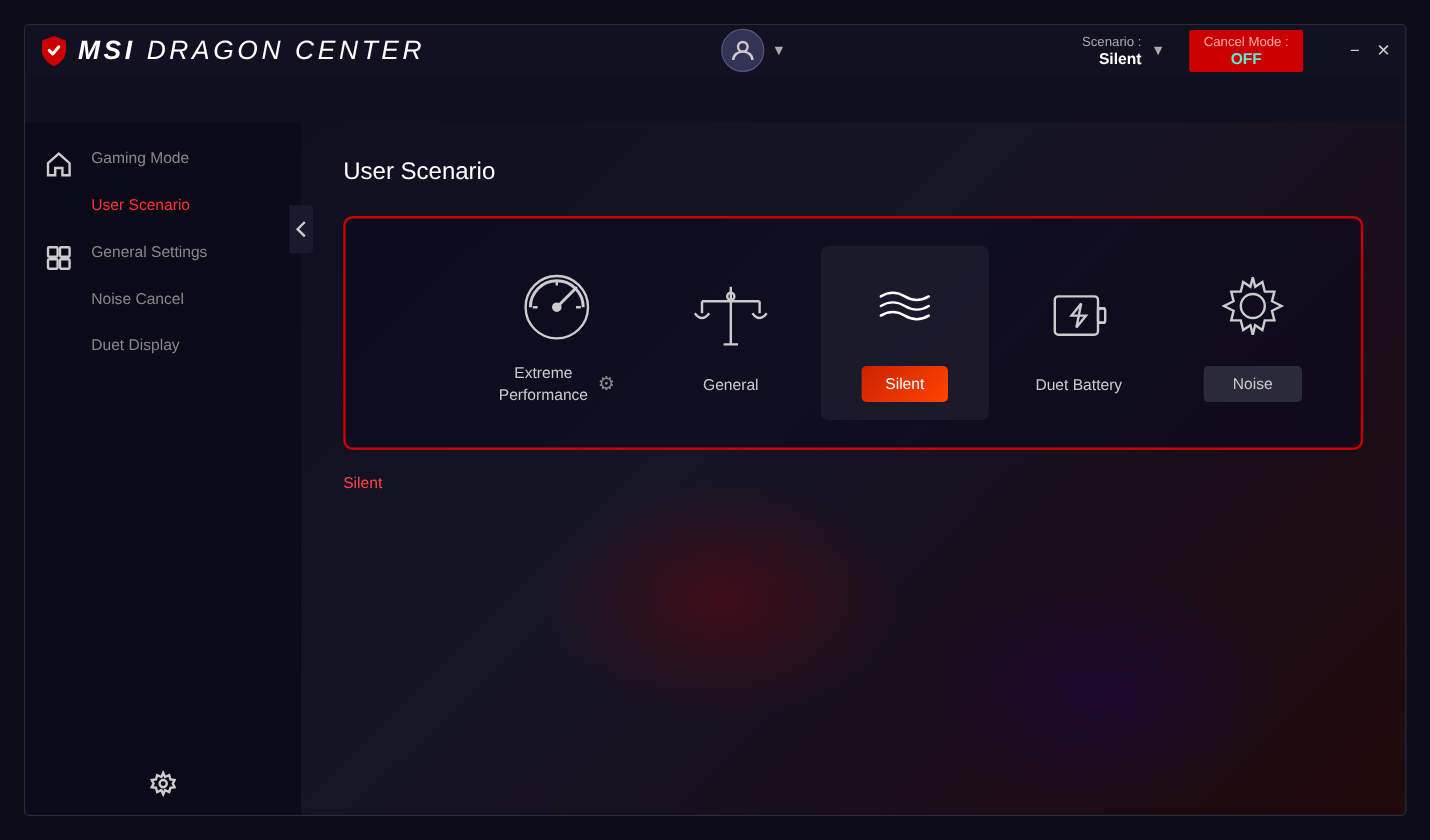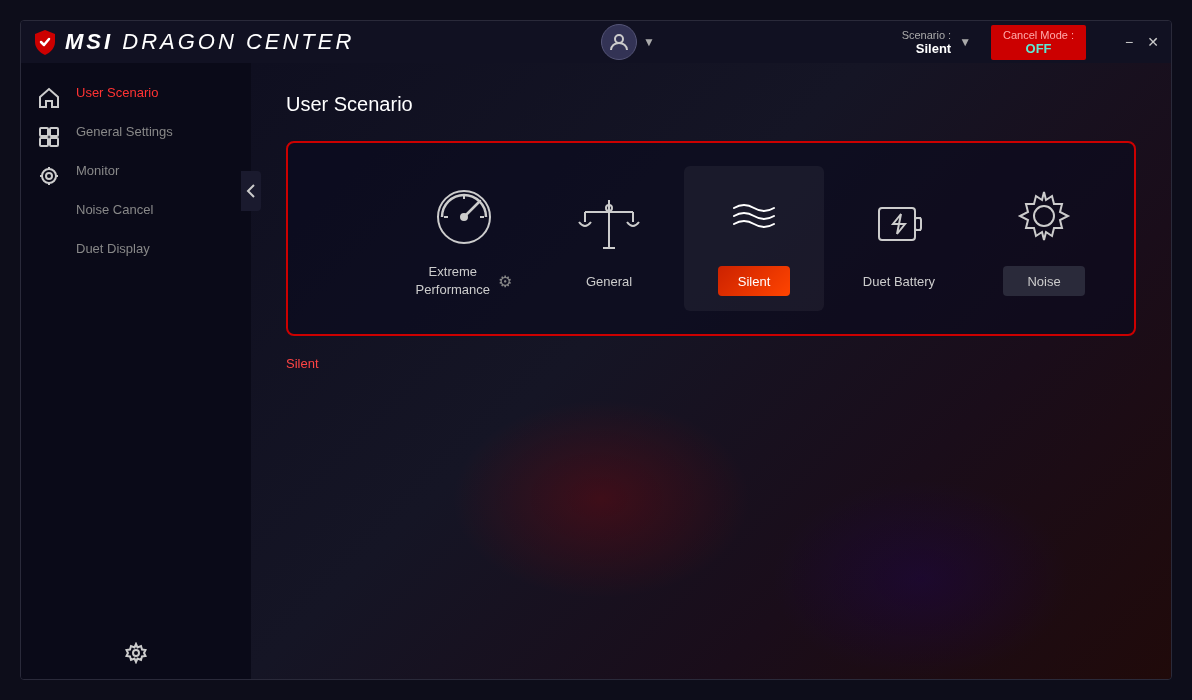--- a/index.html
+++ b/index.html
@@ -18,20 +18,21 @@
     .window {
       width: 1152px;
       height: 660px;
       background: #0f0f1e;
       border: 1px solid #2a2a3a;
       border-radius: 4px;
       display: flex;
       flex-direction: column;
       overflow: hidden;
       position: relative;
+      gap: 39px;
     }
 
     
     .titlebar {
       height: 42px;
       background: #111122;
       display: flex;
       align-items: center;
       justify-content: space-between;
       padding: 0 10px;
@@ -423,50 +424,39 @@
         </svg>
       </div>
 
       <div class="nav-rows-group">
         <div class="nav-icon-left">
           <svg width="22" height="22" viewBox="0 0 22 22" stroke="#cc3333" stroke-width="2" fill="none">
             <path d="M2 10 L11 2 L20 10 L20 20 L14 20 L14 14 L8 14 L8 20 L2 20 Z"></path>
           </svg>
         </div>
         <div class="nav-text-group">
+          <div class="nav-text-item">Gaming Mode</div>
           <div class="nav-text-item active" style="color:#ff3333;">User Scenario</div>
         </div>
       </div>
 
       <div class="nav-rows-group">
         <div class="nav-icon-left">
           <svg width="22" height="22" viewBox="0 0 22 22" stroke="#666" stroke-width="2" fill="none">
             <rect x="2" y="2" width="8" height="8" rx="1"></rect>
             <rect x="12" y="2" width="8" height="8" rx="1"></rect>
             <rect x="2" y="12" width="8" height="8" rx="1"></rect>
             <rect x="12" y="12" width="8" height="8" rx="1"></rect>
           </svg>
         </div>
         <div class="nav-text-group">
           <div class="nav-text-item">General Settings</div>
         </div>
       </div>
 
-      <div class="nav-rows-group">
-        <div class="nav-icon-left">
-          <svg width="22" height="22" viewBox="0 0 22 22" stroke="#666" stroke-width="2" fill="none">
-            <circle cx="11" cy="11" r="7"></circle>
-            <path d="M11 4 L11 2 M11 20 L11 18 M18 11 L20 11 M2 11 L4 11"></path>
-            <circle cx="11" cy="11" r="3"></circle>
-          </svg>
-        </div>
-        <div class="nav-text-group">
-          <div class="nav-text-item">Monitor</div>
-        </div>
-      </div>
 
 
       <div class="sidebar-item" style="padding-left: 55px;">
         <span>Noise Cancel</span>
       </div>
       <div class="sidebar-item" style="padding-left: 55px;">
         <span>Duet Display</span>
       </div>
 
       <div style="flex:1;"></div>

